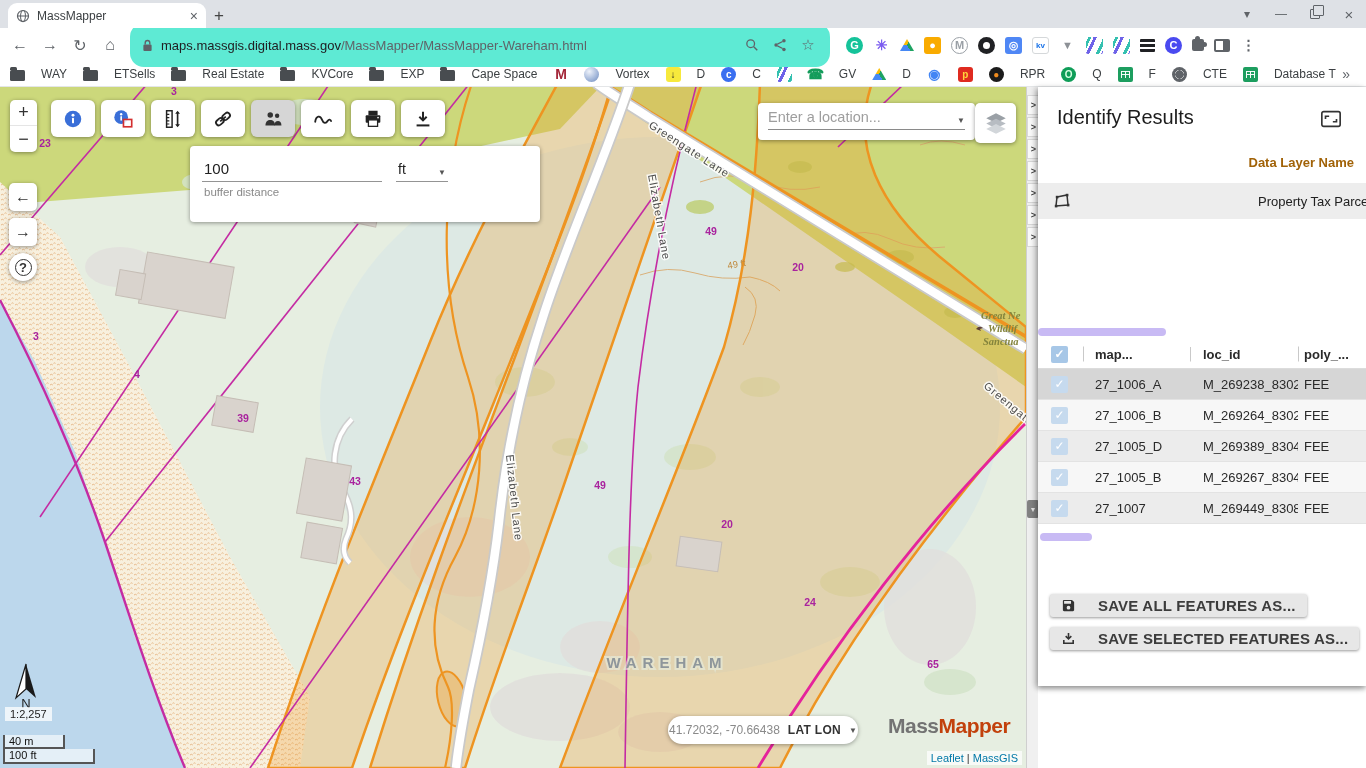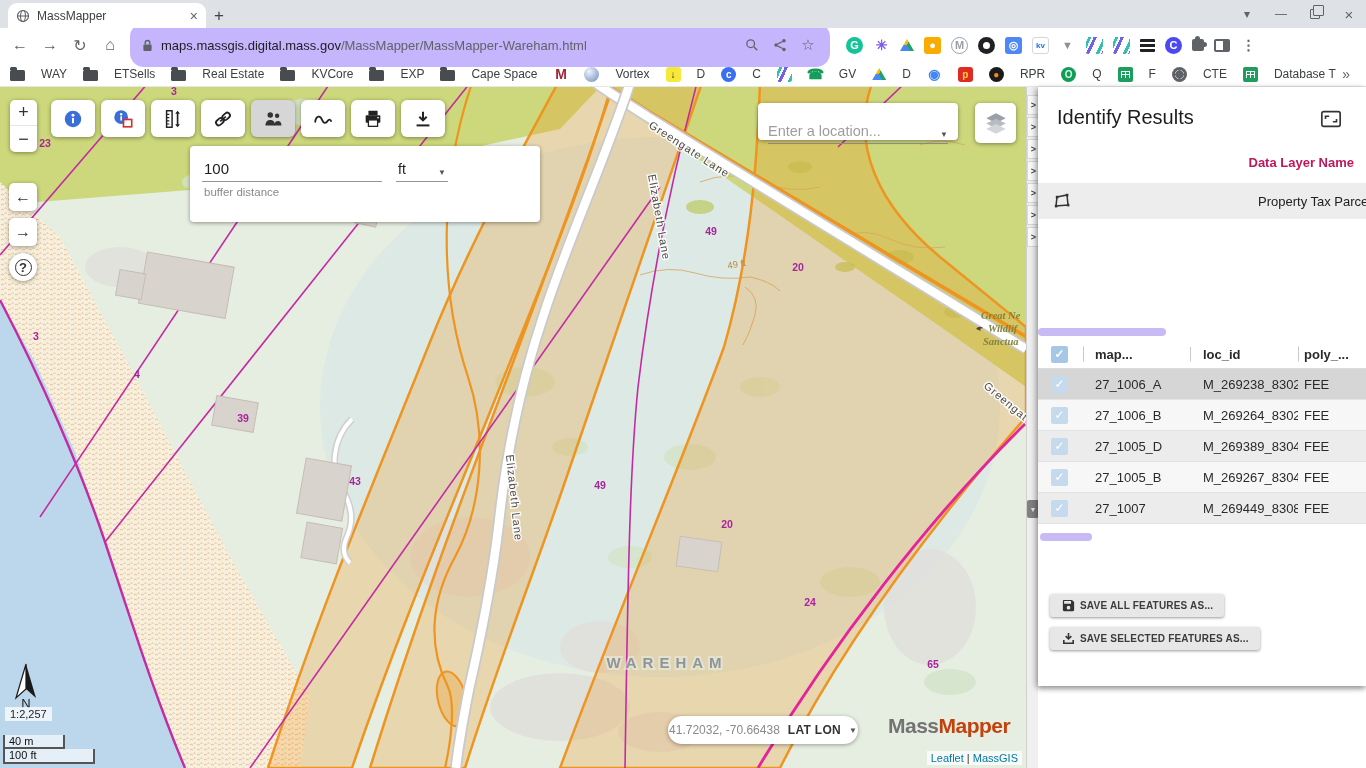--- a/index.html
+++ b/index.html
@@ -16,21 +16,21 @@
   .win-controls { margin-left:auto; display:flex; align-items:center; gap:0; height:28px; }
   .win-btn { width:34px; height:28px; display:flex; align-items:center; justify-content:center;
              color:#5f6368; font-size:12px; }
   .win-restore { width:10px; height:10px; border:1.5px solid #5f6368; border-radius:1px; position:relative; background:#dee1e6;}
   .win-restore:before { content:""; position:absolute; left:2px; bottom:2px; width:9px; height:9px;
              border:1.5px solid #5f6368; border-radius:1px; background:#dee1e6; }
 
   .toolbar { height:34px; background:#fff; display:flex; align-items:center; padding:0 6px; gap:2px; }
   .nav-ic { width:28px; height:28px; display:flex; align-items:center; justify-content:center;
             font-size:16px; color:#5f6368; border-radius:50%; }
-  .omnibox { width:700px; height:44px; background:#c4b5fd; border-radius:14px; margin-left:4px;
+  .omnibox { width:700px; height:44px; background:#5eead4; border-radius:14px; margin-left:4px;
              display:flex; align-items:center; padding:0 12px; gap:8px; font-size:13px; }
   .url-domain { color:#202124; }
   .url-path { color:#5f6368; }
   .url-text { white-space:nowrap; overflow:hidden; flex:1; }
   .pill-ic { flex:none; display:flex; align-items:center; justify-content:center; width:20px; color:#5f6368; }
   .ext-row { display:flex; align-items:center; gap:10px; margin-left:14px; }
 
   .bookmarks { height:25px; background:#fff; border-bottom:1px solid #e4e6e8; display:flex;
                align-items:center; padding:0 10px; font-size:12px; color:#3c4043; }
   #bookmarks-items { display:flex; align-items:center; gap:16px; flex:1; overflow:hidden; }
@@ -82,21 +82,21 @@
           display:flex; align-items:center; justify-content:center; }
   .tool.active { background:#d6d6d6; }
   .buffer-card { left:190px; top:59px; width:350px; height:76px; border-radius:4px; padding:10px 12px 0; }
   .buffer-row { display:flex; gap:14px; }
   .buffer-input { width:180px; border:none; outline:none; border-bottom:1px solid #949494;
                   font-size:15px; color:#212121; padding:4px 2px; background:transparent; font-family:inherit;}
   .buffer-unit { width:52px; border-bottom:1px solid #949494; display:flex; align-items:flex-end;
                  justify-content:space-between; font-size:14px; color:#212121; padding:4px 2px; }
   .buffer-label { font-size:11.5px; color:#8a8a8a; padding:4px 2px; }
   .caret { font-size:8px; color:#555; }
-  .search-card { left:758px; top:16px; width:200px; height:37px; border-radius:4px; padding:20px 10px 0; }
+  .search-card { left:758px; top:16px; width:217px; height:37px; border-radius:4px; padding:6px 10px 0; }
   .search-row { display:flex; align-items:flex-end; border-bottom:1px solid #8a8a8a; padding-bottom:4px; }
   .search-input { border:none; outline:none; background:transparent; font-size:14.5px; flex:1;
                   color:#212121; font-family:inherit; width:120px;}
   .search-input::placeholder { color:#9e9e9e; }
   .layers-btn { left:975px; top:16px; width:41px; height:40px; display:flex; align-items:center; justify-content:center; }
   .compass { position:absolute; left:6px; top:575px; }
   .scale-ratio { position:absolute; left:5px; top:620px; background:rgba(255,255,255,.75);
                  font-size:11px; color:#222; padding:1px 5px; }
   .scalebars { position:absolute; left:3px; top:648px; font-size:11px; color:#111; }
   .sbar { background:rgba(255,255,255,.6); border:2px solid #555; border-top:none; padding:0 4px;
@@ -132,21 +132,21 @@
   .strip-thumb { position:absolute; left:0; top:413px; width:12px; height:18px; background:#828282;
                  border-radius:2px; color:#e8e8e8; font-size:8px; display:flex; align-items:center; justify-content:center; }
 
   
   .panel { width:328px; position:relative; background:#fff; flex:none; }
   .panel-card { position:absolute; inset:0 0 auto 0; height:599px; background:#fff;
                 box-shadow:-3px 1px 6px rgba(0,0,0,.22), 0 3px 5px rgba(0,0,0,.3); }
   .panel-title { font-size:20px; font-weight:500; color:#1c1c1c; position:absolute; left:19px; top:19px; }
   .panel-expand { position:absolute; right:24px; top:21px; }
   .dl-header { position:absolute; top:68px; left:0; right:12px; text-align:right; font-size:13px;
-               font-weight:700; color:#be185d; }
+               font-weight:700; color:#a16207; }
   .layer-row { position:absolute; top:96px; left:0; right:0; height:36px; background:#ededed;
                display:flex; align-items:center; }
   .layer-ic { margin-left:14px; }
   .layer-name { position:absolute; left:220px; width:108px; overflow:hidden; white-space:nowrap;
                 font-size:13px; color:#212121; }
   .hscroll { position:absolute; top:241px; left:0; width:128px; height:8px; border-radius:4px; background:#c8baf4; }
   .hscroll.mini { top:446px; left:2px; width:52px; }
   .ftable { position:absolute; top:253px; left:0; right:0; }
   .f-row { display:flex; align-items:center; height:31px; border-bottom:1px solid #e3e3e3;
            font-size:13px; color:#2a2a2a; }
@@ -157,22 +157,22 @@
   .f-poly { flex:1; position:relative; padding-left:6px; }
   .hdr .f-map:before, .hdr .f-loc:before, .hdr .f-poly:before { content:""; position:absolute; left:0;
         top:50%; transform:translateY(-50%); width:1px; height:15px; background:#c9c9c9; }
   .f-row.sel { background:#d6d6d6; }
   .f-row.even { background:#ececec; }
   .f-row.odd { background:#f7f7f7; }
   .cb { width:17px; height:17px; border-radius:2px; background:#c6daee; color:#fff; font-size:12px;
         display:flex; align-items:center; justify-content:center; }
   .cb.hdrcb { background:#a7c7e7; }
   .save-btn { position:absolute; left:12px; height:23px; background:#e7e7e7; border-radius:3px;
-              box-shadow:0 1px 3px rgba(0,0,0,.4); display:flex; align-items:center; gap:4px;
-              padding:0 11px; font-size:10px; font-weight:700; color:#3c3c3c; letter-spacing:.2px; }
+              box-shadow:0 1px 3px rgba(0,0,0,.4); display:flex; align-items:center; gap:22px;
+              padding:0 11px; font-size:15px; font-weight:700; color:#3c3c3c; letter-spacing:.2px; }
   .save-all { top:507px; } .save-sel { top:540px; }
 </style>
 </head>
 <body>
 
 <div class="tabstrip">
   <div class="tab">
     <svg width="14" height="14" viewBox="0 0 16 16">
       <circle cx="8" cy="8" r="6.3" fill="none" stroke="#5f6368" stroke-width="1.4"></circle>
       <ellipse cx="8" cy="8" rx="2.8" ry="6.3" fill="none" stroke="#5f6368" stroke-width="1.2"></ellipse>

